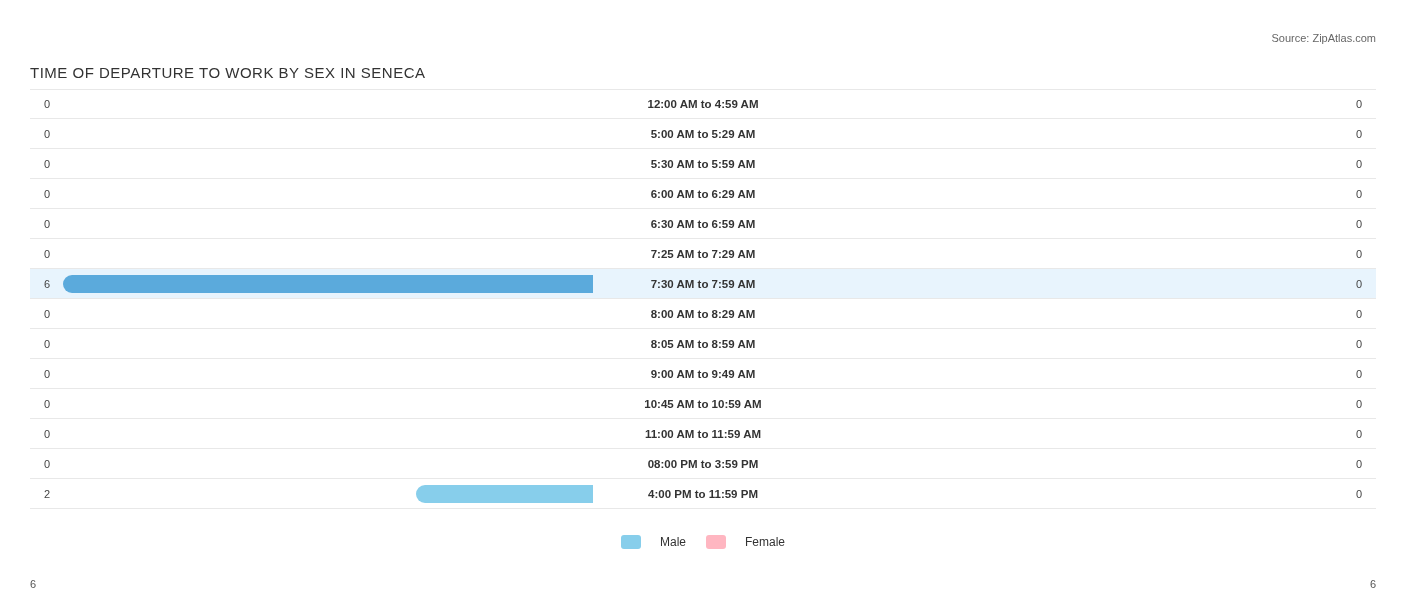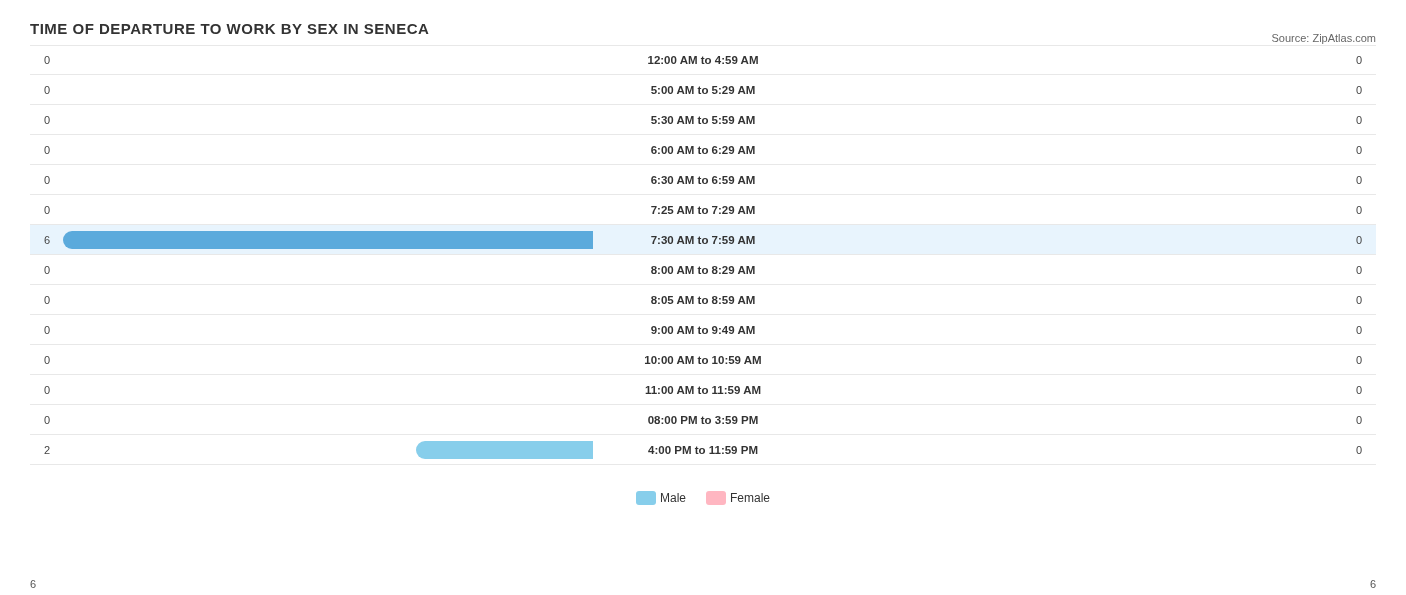--- a/index.html
+++ b/index.html
@@ -11,25 +11,26 @@
       overflow: hidden;
     }
     .chart-container {
       width: 1406px;
       height: 595px;
       padding: 20px 30px 50px 30px;
       position: relative;
     }
     .chart-title {
       font-size: 15px;
-      font-weight: bold;
+      font-weight: normal;
       color: #333;
       text-transform: uppercase;
       letter-spacing: 0.5px;
       margin-bottom: 8px;
+      margin-top: 44px;
     }
     .source-text {
       position: absolute;
       top: 32px;
       right: 30px;
       font-size: 11px;
       color: #666;
     }
     .chart-area {
       width: 100%;
@@ -124,21 +125,21 @@
       align-items: center;
       gap: 20px;
       position: absolute;
       bottom: 5px;
       left: 0;
       right: 0;
     }
     .legend-item {
       display: flex;
       align-items: center;
-      gap: 4px;
+      gap: 19px;
       font-size: 12px;
       color: #333;
     }
     .legend-box {
       width: 20px;
       height: 14px;
       border-radius: 3px;
     }
     .axis-label-left {
       position: absolute;
@@ -339,21 +340,21 @@
     </div>
   </div>
         <div class="row">
     <div class="row-inner">
       <div class="left-section">
         <span class="left-value">0</span>
         <div style="flex:1; position:relative; height:100%; display:flex; align-items:center; justify-content:flex-end;">
           <div class="bar-male" style="width:0px; background:#87CEEB;"></div>
         </div>
       </div>
-      <div class="center-label">10:00 AM to 10:59 AM</div>
+      <div class="center-label">10:45 AM to 10:59 AM</div>
       <div class="right-section">
         <div style="flex:1; position:relative; height:100%; display:flex; align-items:center; justify-content:flex-start;">
           <div class="bar-female" style="width:0px; background:#FFB6C1;"></div>
         </div>
         <span class="right-value">0</span>
       </div>
     </div>
   </div>
         <div class="row">
     <div class="row-inner">

